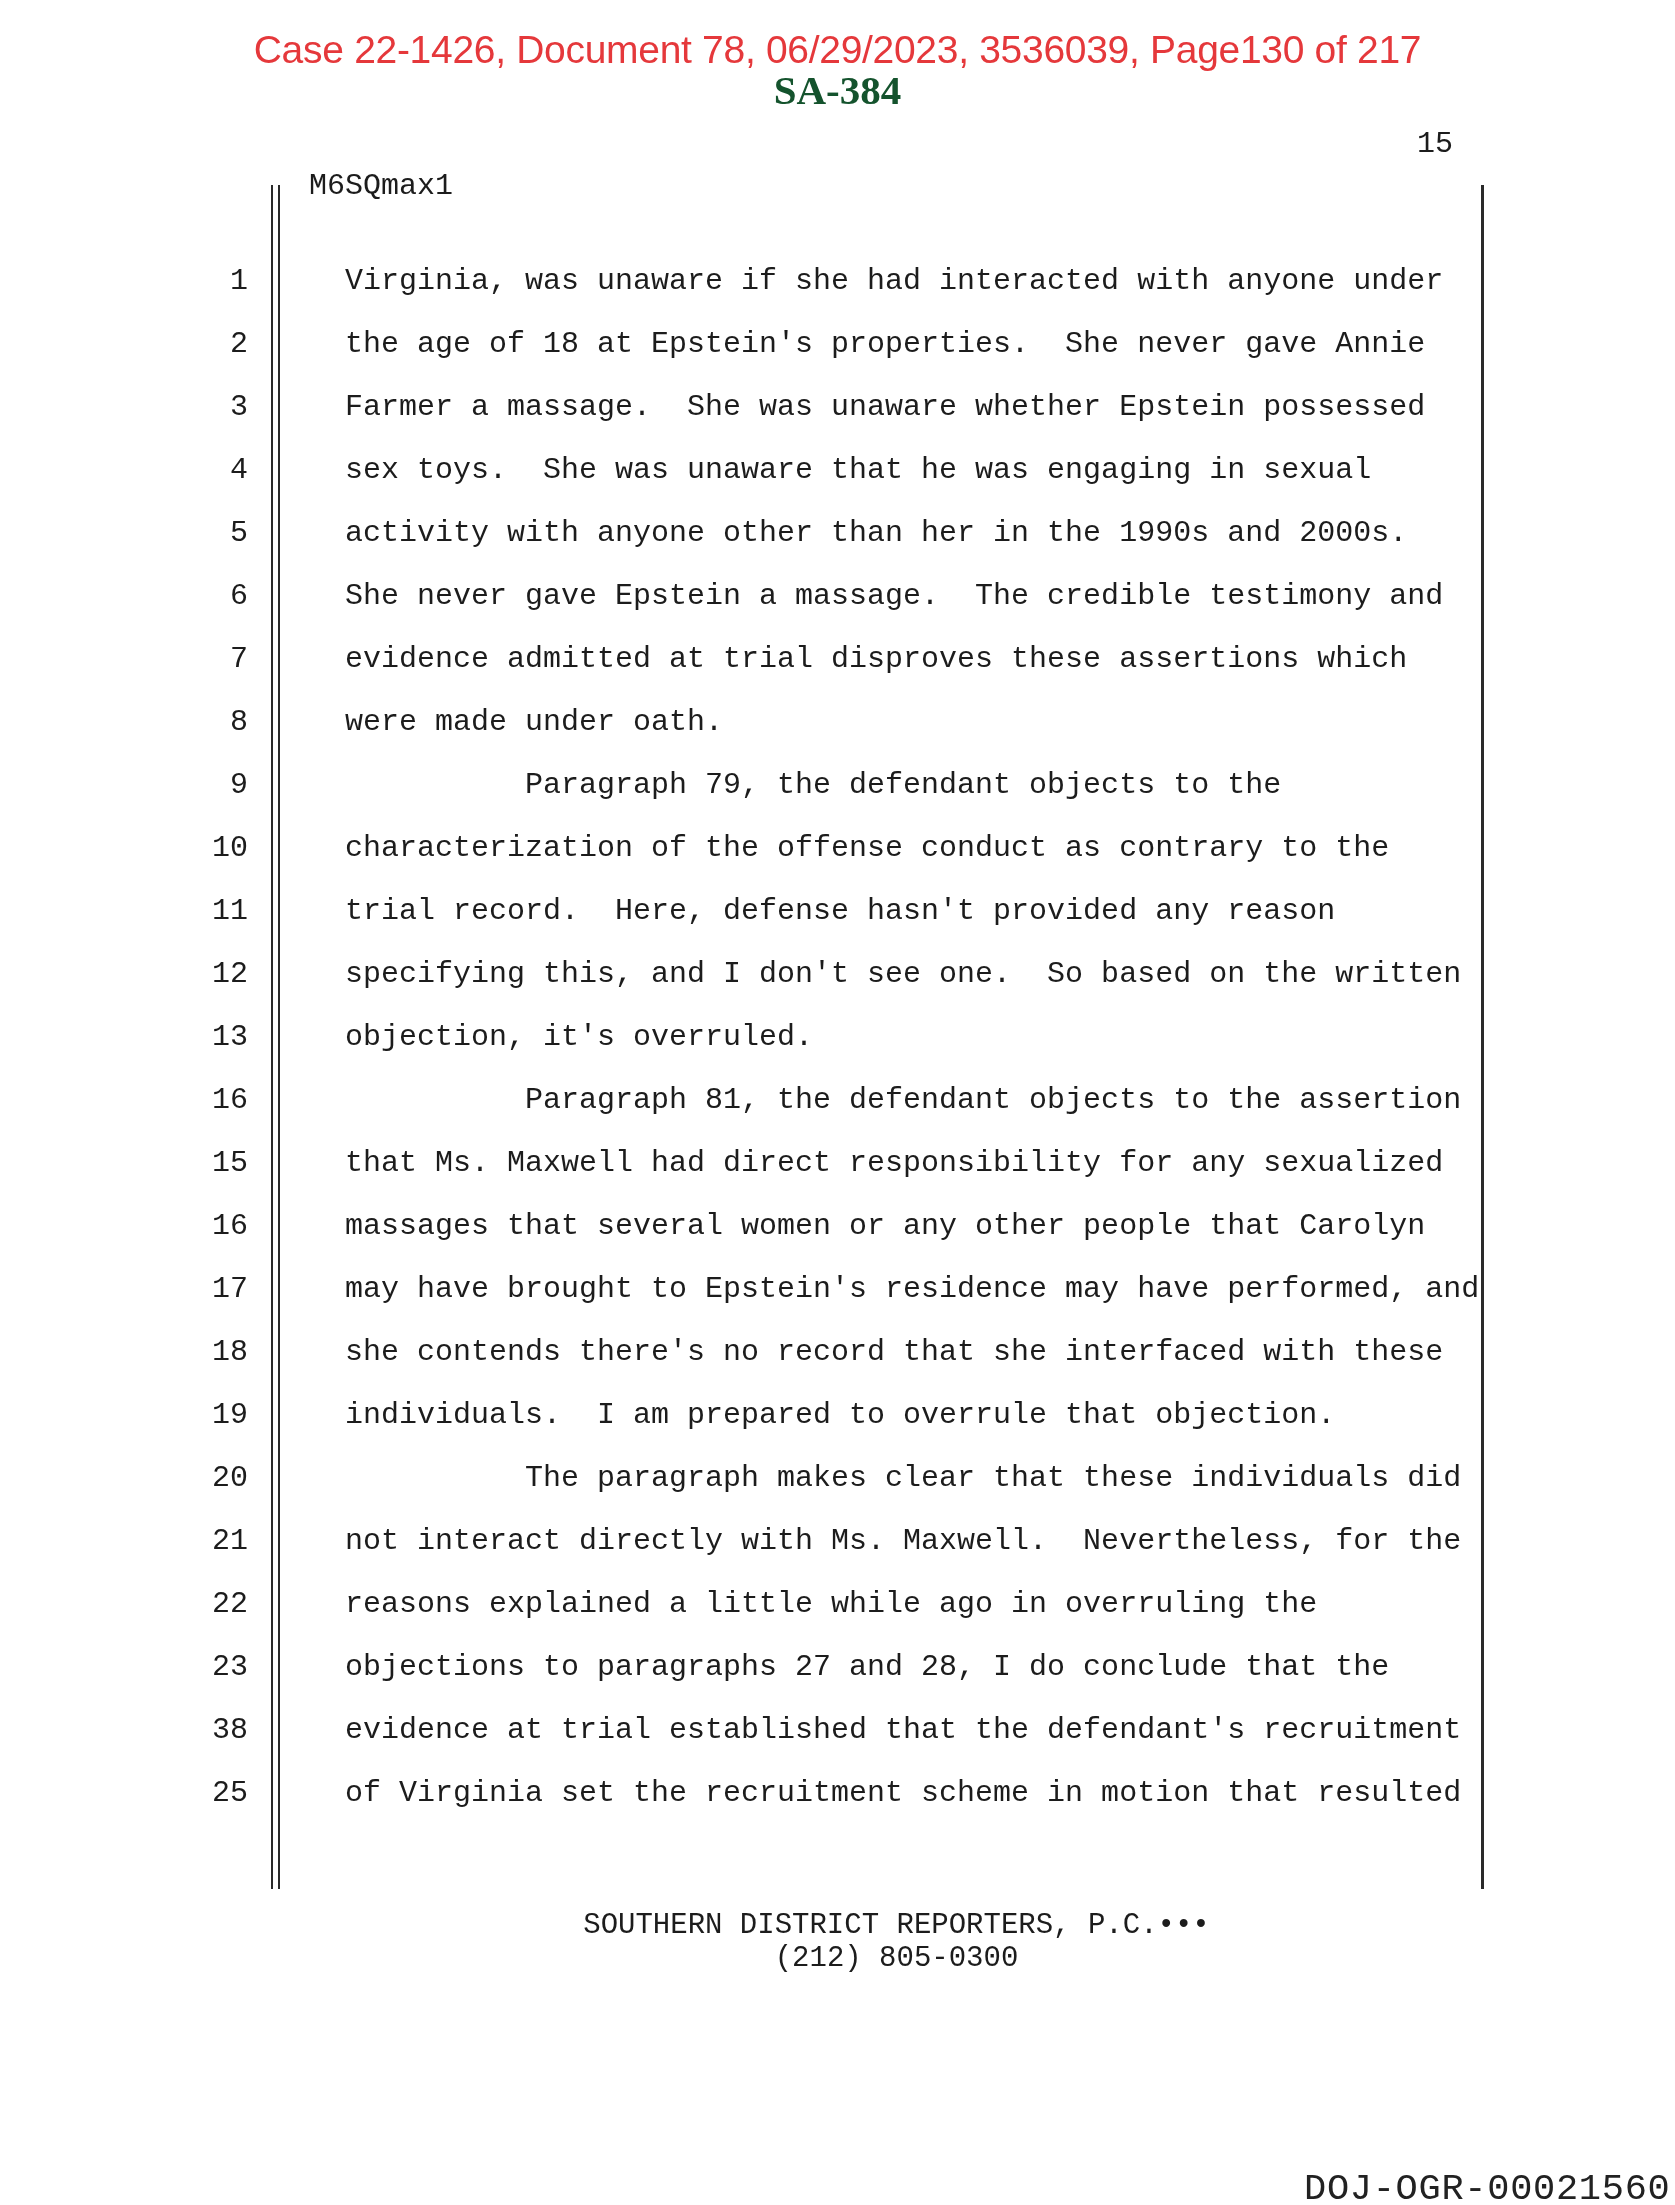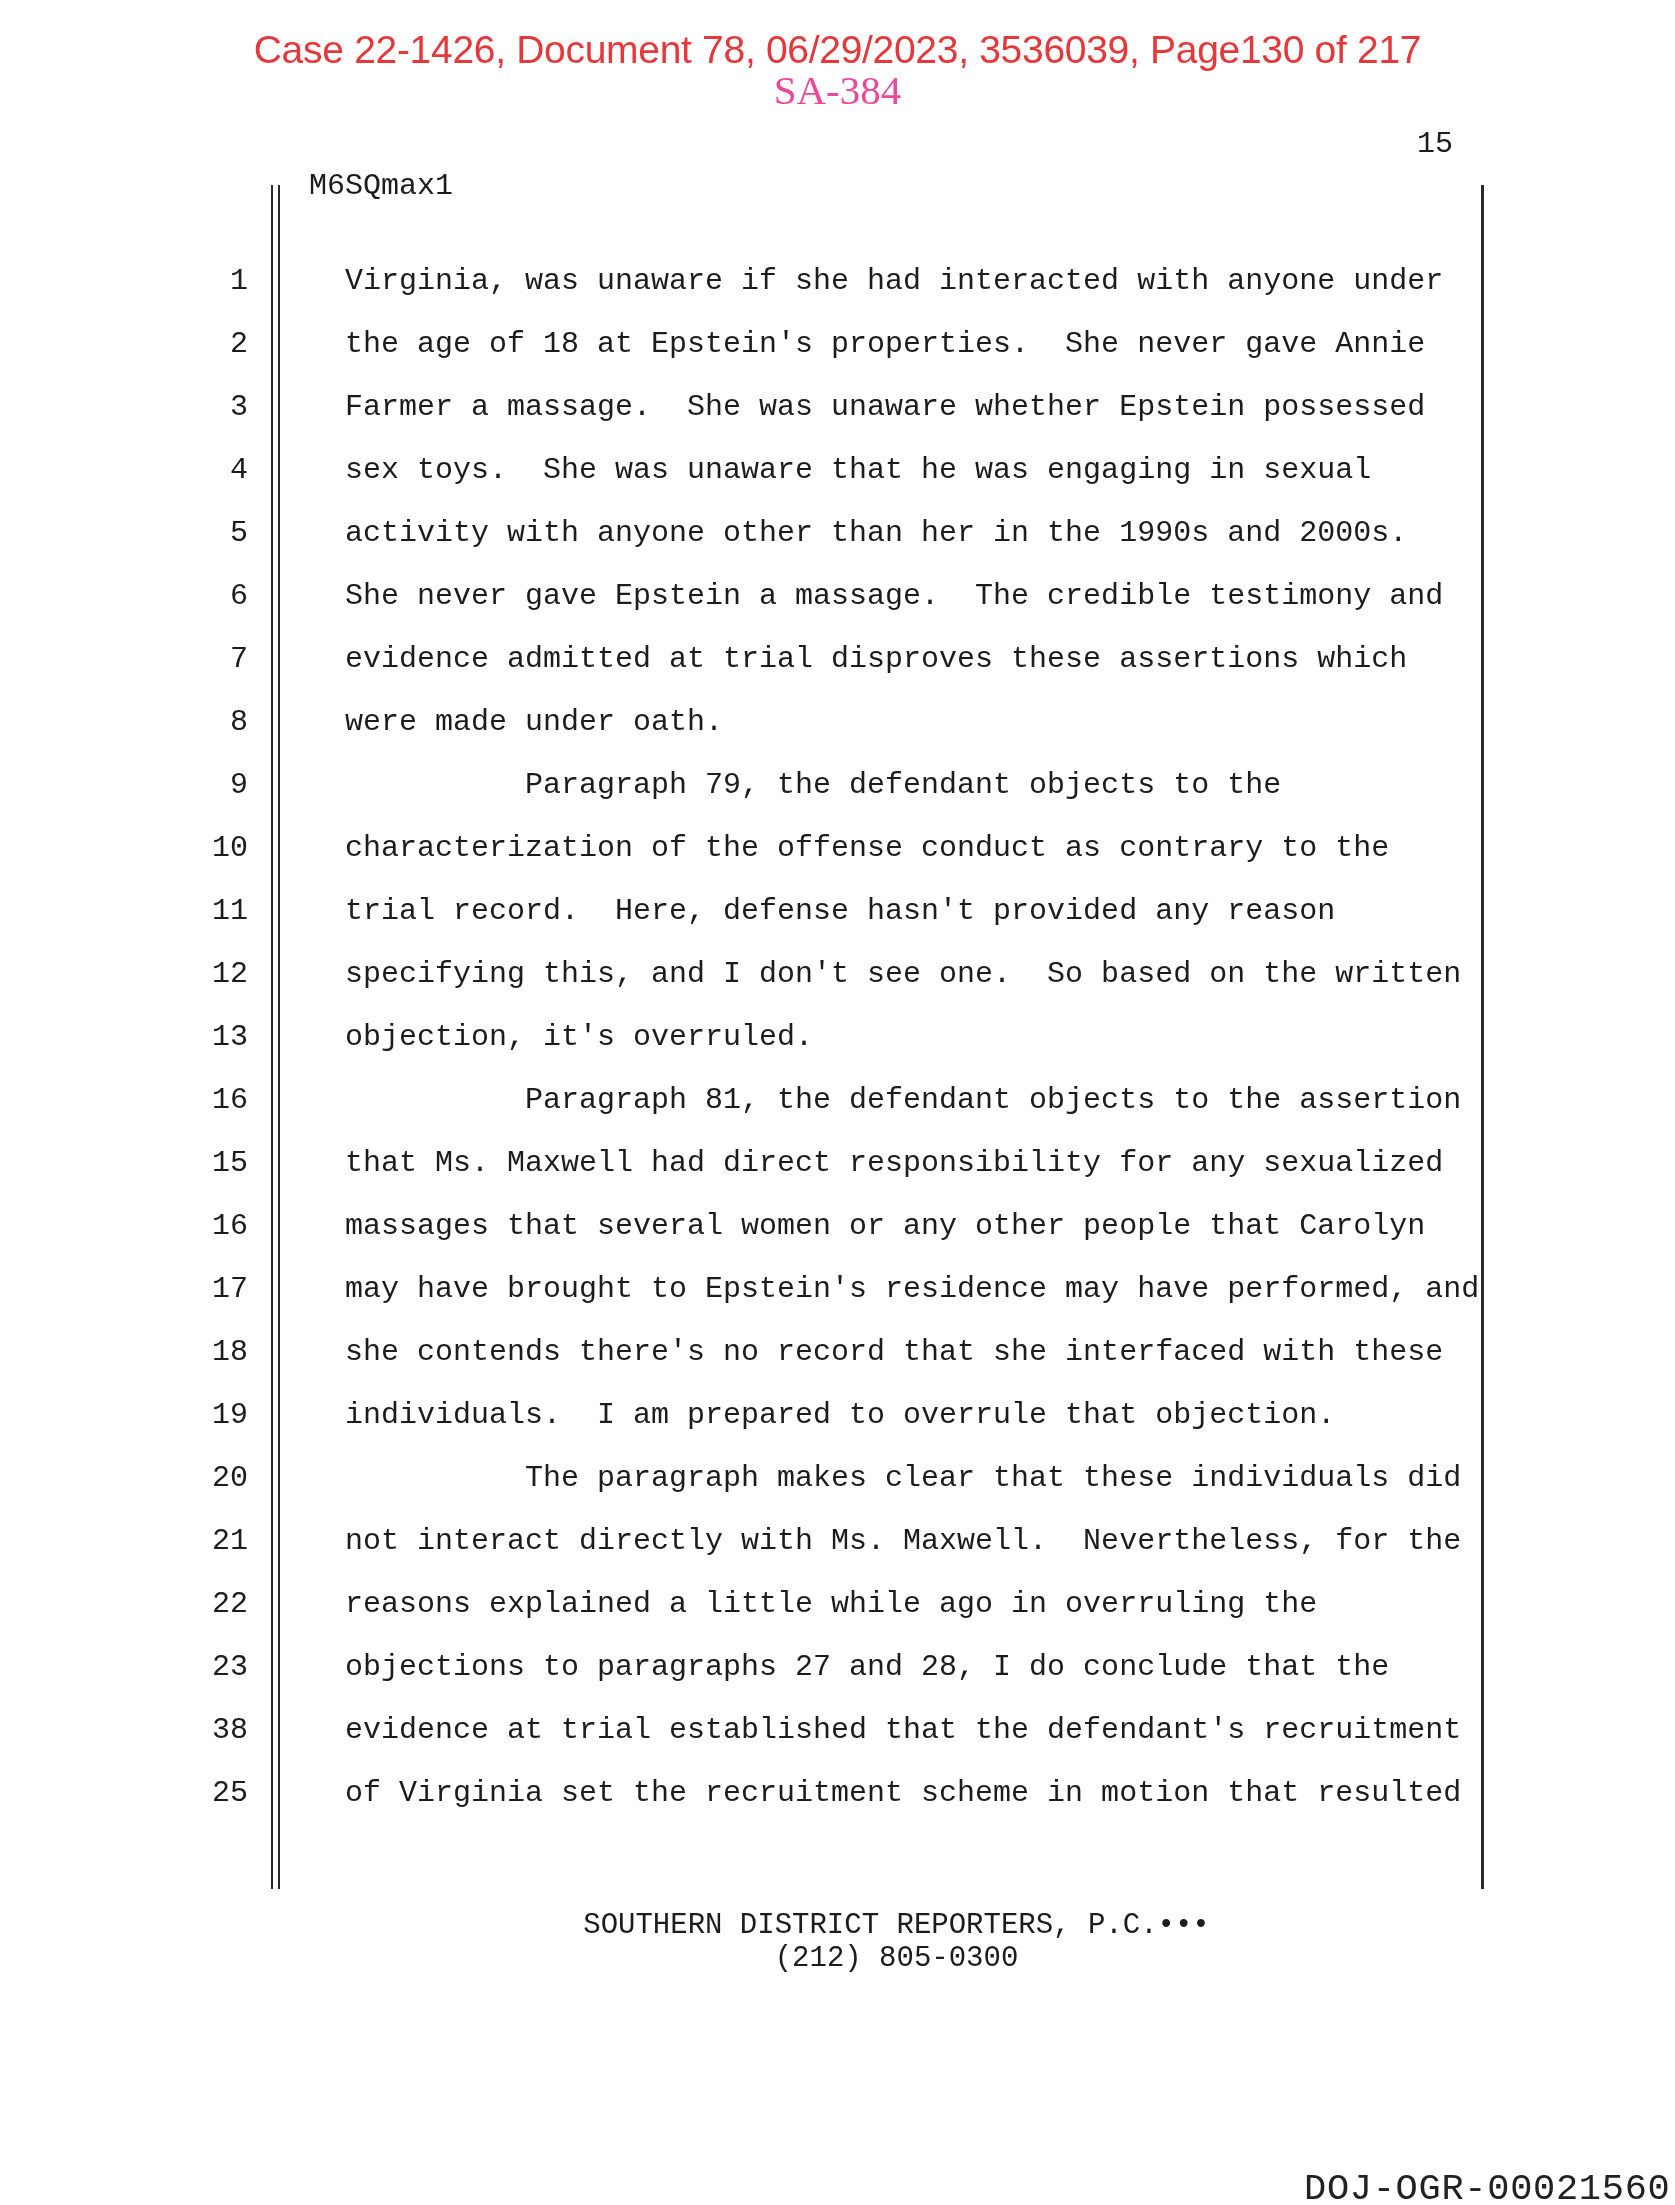--- a/index.html
+++ b/index.html
@@ -28,22 +28,22 @@
 
   
   .sa-number {
     position: absolute;
     top: 66px;
     left: 0;
     width: 100%;
     text-align: center;
     font-family: "Liberation Serif", "DejaVu Serif", serif;
     font-size: 41px;
-    font-weight: normal;
-    color: #ec4899;
+    font-weight: bold;
+    color: #14532d;
   }
 
   
   .page-number {
     position: absolute;
     top: 127px;
     left: 1373px;
     width: 80px;
     text-align: right;
     font-size: 30px;

